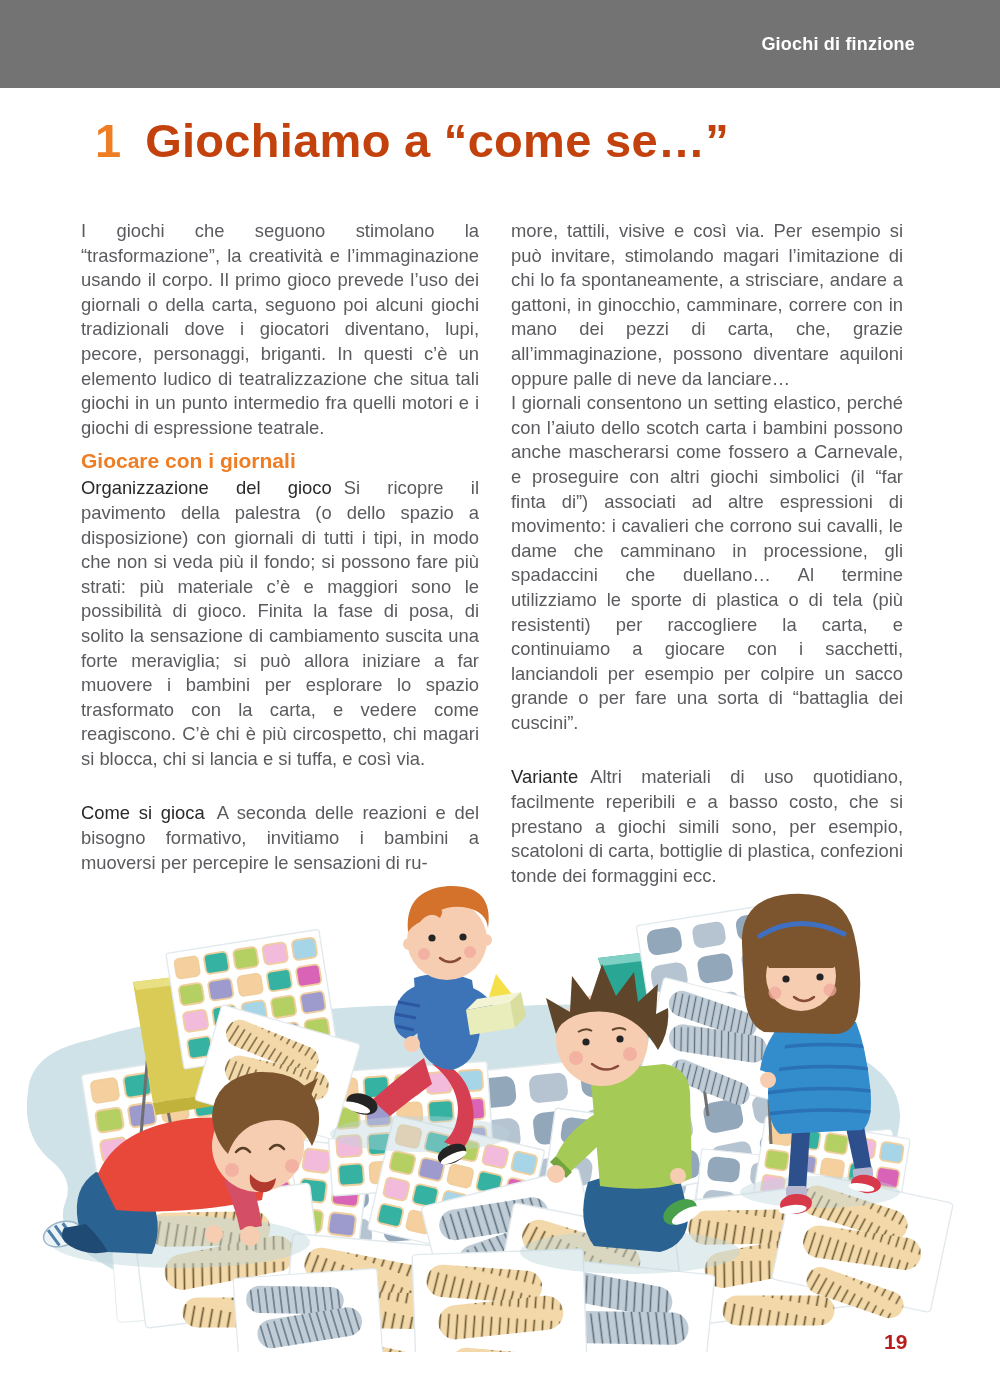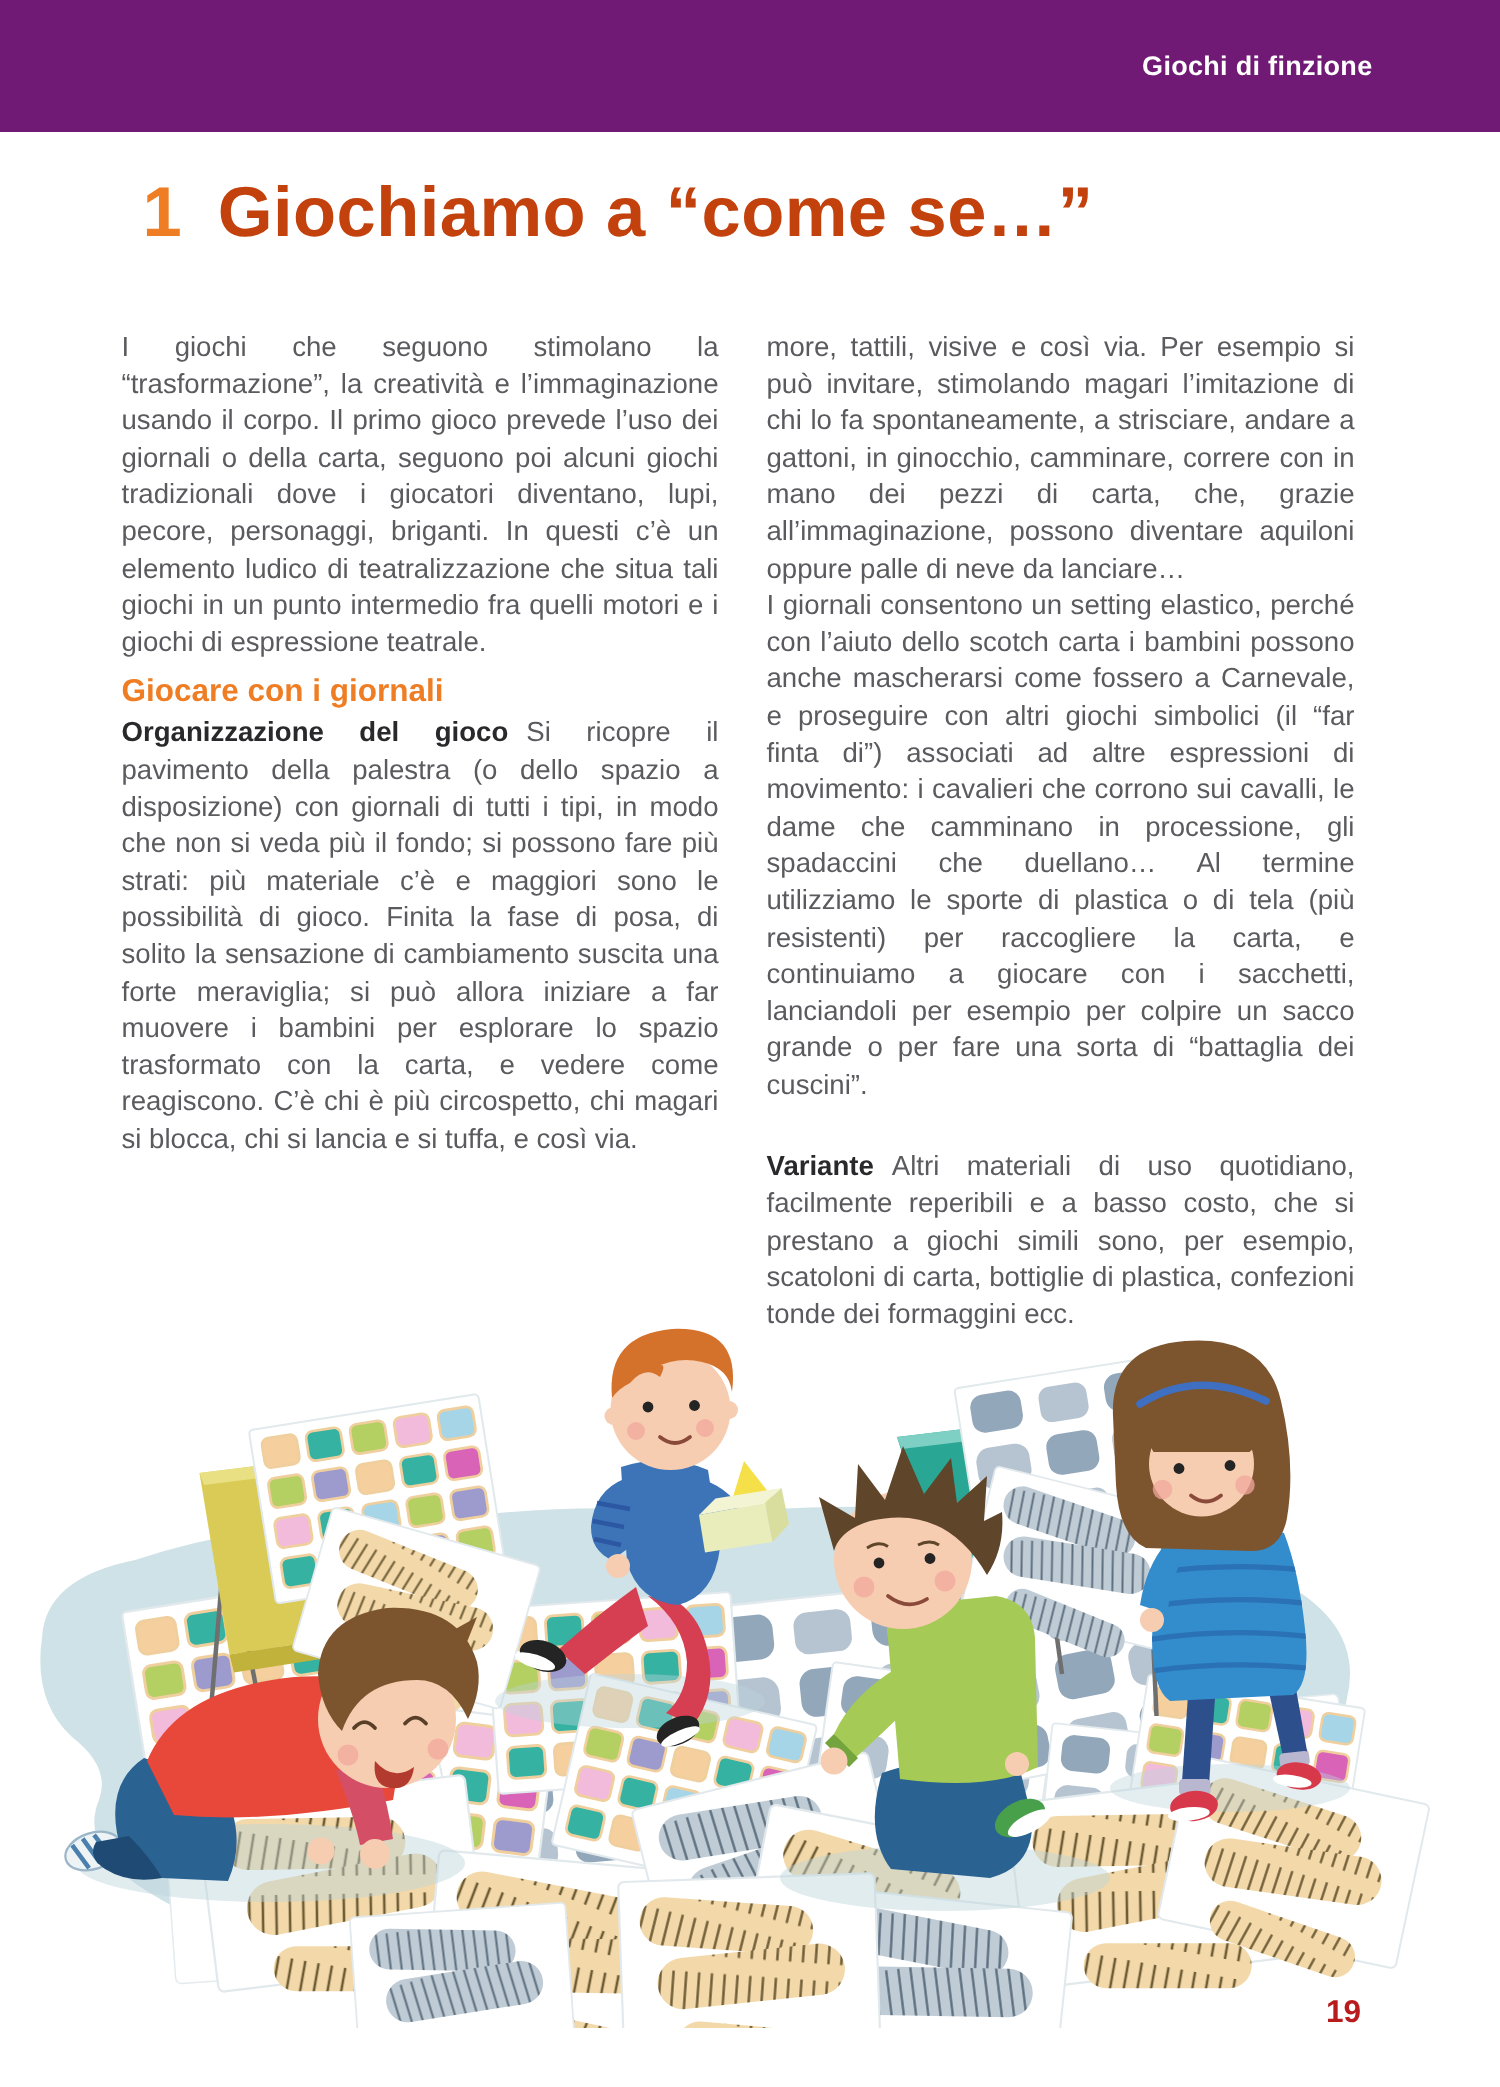--- a/index.html
+++ b/index.html
@@ -2,36 +2,36 @@
 <html lang="it"><head>
 <meta charset="utf-8">
 <style>
   html,body{margin:0;padding:0;background:#fff}
   .page{
     position:relative;width:1000px;height:1391px;background:#ffffff;
     font-family:"Liberation Sans", sans-serif;overflow:hidden;
   }
   .topbar{
     position:absolute;top:0;left:0;width:1000px;height:88px;
-    background:#701a75;display:flex;align-items:center;justify-content:flex-end;
+    background:#737373;display:flex;align-items:center;justify-content:flex-end;
     box-sizing:border-box;padding-right:85px;
   }
   .topbar .runhead{color:#ffffff;font-weight:bold;font-size:18px;letter-spacing:.2px}
   .title{position:absolute;top:113px;left:95px;margin:0;display:flex;align-items:baseline;gap:24px}
   .title .num{color:#ef7d23;font-size:47px;font-weight:bold}
   .title .ttl{color:#c2410c;font-size:47px;font-weight:bold;letter-spacing:.3px}
   .col{
     position:absolute;top:219px;font-size:18.4px;line-height:24.6px;
     color:#5b5b5f;text-align:justify;
   }
   .col-left{left:81px;width:398px}
   .col-right{left:511px;width:392px}
   .col p{margin:0}
   .col p.gap{margin-top:30px}
-  .col b{color:#29292b;font-weight:bold;padding-right:12px}
+  .col b{color:#29292b;font-weight:normal;padding-right:12px}
   .sect{
     margin:8px 0 3px 0;font-size:21px;line-height:25px;
     color:#ef7d23;font-weight:bold;text-align:left;
   }
   .illu{position:absolute;left:0;top:882px;width:1000px;height:470px;margin:0}
   .pageno{
     position:absolute;left:884px;top:1330px;font-size:21px;font-weight:bold;color:#b91c1c;
   }
 </style>
 </head>
@@ -45,20 +45,21 @@
 
   <h1 class="title">
     <span class="num">1</span>
     <span class="ttl">Giochiamo a “come se…”</span>
   </h1>
 
   <div class="col col-left">
     <p>I giochi che seguono stimolano la “trasformazione”, la creatività e l’immaginazione usando il corpo. Il primo gioco prevede l’uso dei giornali o della carta, seguono poi alcuni giochi tradizionali dove i giocatori diventano, lupi, pecore, personaggi, briganti. In questi c’è un elemento ludico di teatralizzazione che situa tali giochi in un punto intermedio fra quelli motori e i giochi di espressione teatrale.</p>
     <h2 class="sect">Giocare con i giornali</h2>
     <p><b>Organizzazione del gioco</b><span>Si ricopre il pavimento della palestra (o dello spazio a disposizione) con giornali di tutti i tipi, in modo che non si veda più il fondo; si possono fare più strati: più materiale c’è e maggiori sono le possibilità di gioco. Finita la fase di posa, di solito la sensazione di cambiamento suscita una forte meraviglia; si può allora iniziare a far muovere i bambini per esplorare lo spazio trasformato con la carta, e vedere come reagiscono. C’è chi è più circospetto, chi magari si blocca, chi si lancia e si tuffa, e così via.</span></p>
+    <p class="gap"><b>Come si gioca</b><span>A seconda delle reazioni e del bisogno formativo, invitiamo i bambini a muoversi per percepire le sensazioni di ru-</span></p>
   </div>
 
   <div class="col col-right">
     <p>more, tattili, visive e così via. Per esempio si può invitare, stimolando magari l’imitazione di chi lo fa spontaneamente, a strisciare, andare a gattoni, in ginocchio, camminare, correre con in mano dei pezzi di carta, che, grazie all’immaginazione, possono diventare aquiloni oppure palle di neve da lanciare…</p>
     <p>I giornali consentono un setting elastico, perché con l’aiuto dello scotch carta i bambini possono anche mascherarsi come fossero a Carnevale, e proseguire con altri giochi simbolici (il “far finta di”) associati ad altre espressioni di movimento: i cavalieri che corrono sui cavalli, le dame che camminano in processione, gli spadaccini che duellano… Al termine utilizziamo le sporte di plastica o di tela (più resistenti) per raccogliere la carta, e continuiamo a giocare con i sacchetti, lanciandoli per esempio per colpire un sacco grande o per fare una sorta di “battaglia dei cuscini”.</p>
     <p class="gap"><b>Variante</b><span>Altri materiali di uso quotidiano, facilmente reperibili e a basso costo, che si prestano a giochi simili sono, per esempio, scatoloni di carta, bottiglie di plastica, confezioni tonde dei formaggini ecc.</span></p>
   </div>
 
   <figure class="illu">
     <svg viewBox="0 0 1000 470" width="1000" height="470" xmlns="http://www.w3.org/2000/svg">

